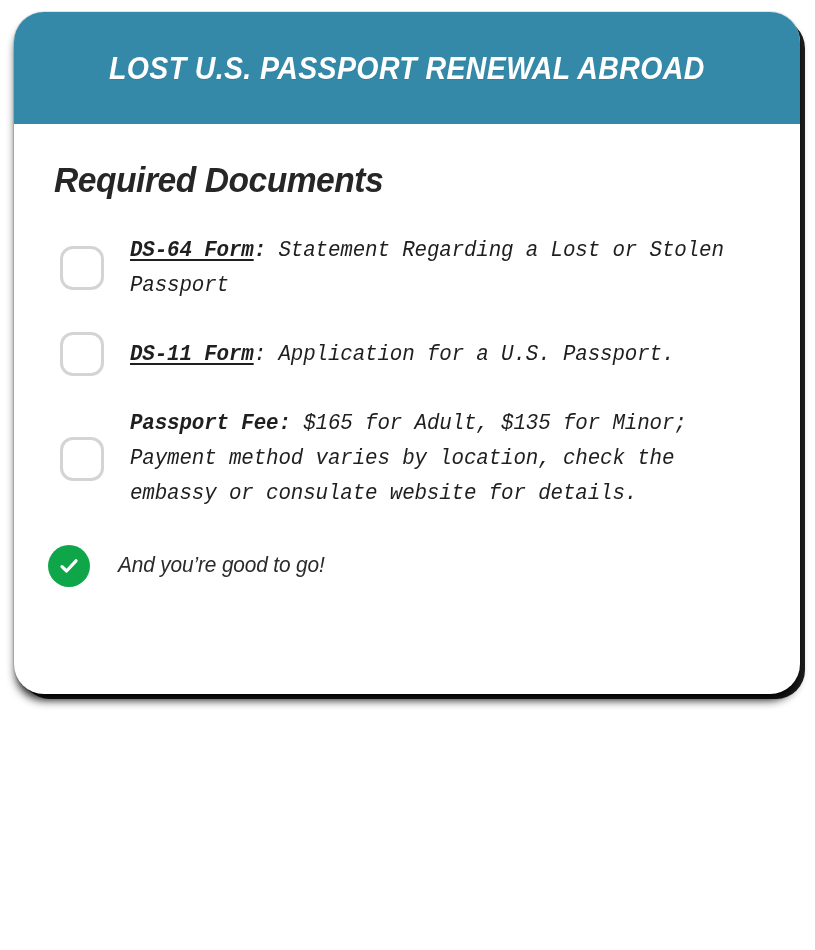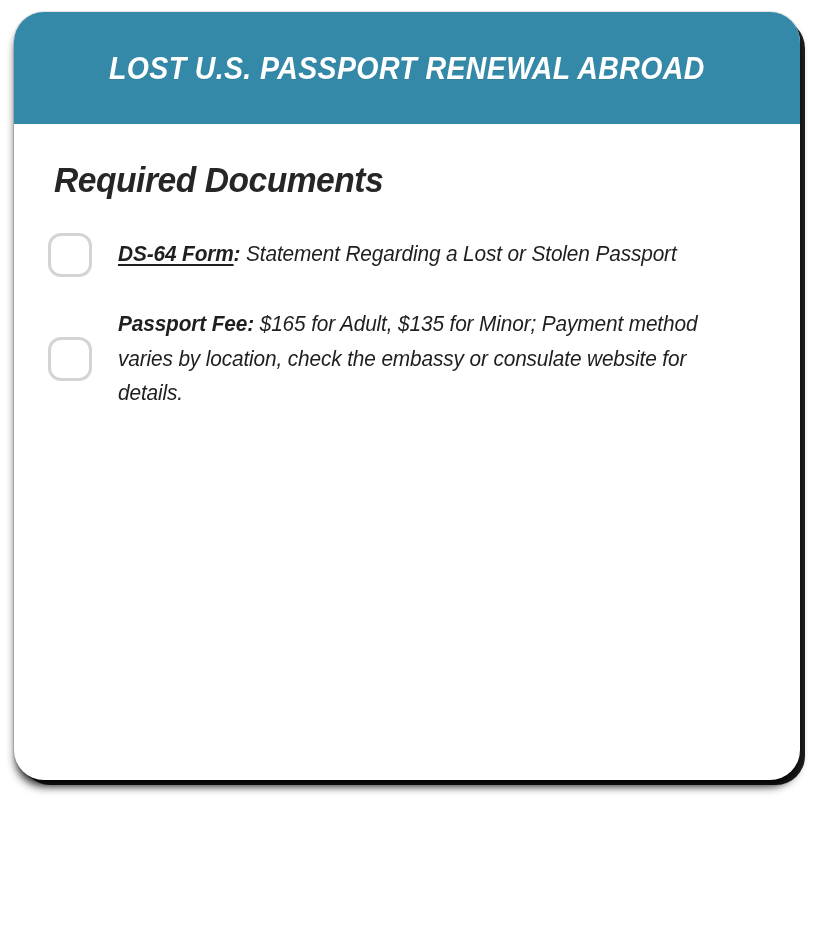--- a/index.html
+++ b/index.html
@@ -22,21 +22,21 @@
     height: 950px;
     background: #ffffff;
   }
 
   
   .card {
     position: absolute;
     left: 14px;
     top: 12px;
     width: 786px;
-    height: 768px;
+    height: 682px;
     background: #ffffff;
     border-radius: 30px;
     box-shadow:
       0 8px 10px -2px rgba(0,0,0,0.92),
       6px 6px 0 -1px rgba(0,0,0,0.88),
       0 0 0 1px rgba(0,0,0,0.10);
     overflow: hidden;
   }
 
   
@@ -77,22 +77,23 @@
     letter-spacing: -0.5px;
     margin: 0 0 34px 6px;
     line-height: 1.05;
     transform: scaleX(0.96);
     transform-origin: left center;
   }
 
   
   .checklist {
     list-style: none;
-    margin: 0;
+    margin: 12px;
     padding: 0;
+    font-family: Liberation Mono, monospace;
   }
 
   .check-item {
     display: flex;
     align-items: center;
     margin-bottom: 30px;
   }
   .check-item:last-child { margin-bottom: 0; }
 
   .checkbox {
@@ -176,29 +177,43 @@
 
       <ul class="checklist">
 
         <li class="check-item">
           <span class="checkbox"></span>
           <span class="item-text">
             <span class="lead underlined">DS-64 Form</span><span class="lead-punct">:</span><span> Statement Regarding a Lost or Stolen Passport</span>
           </span>
         </li>
 
+        <li class="check-item">
+          <span class="checkbox"></span>
+          <span class="item-text">
+            <span class="lead underlined">DS-11 Form</span><span>:</span><span> Application for a U.S. Passport.</span>
+          </span>
+        </li>
 
 
 
 
         <li class="check-item">
           <span class="checkbox"></span>
           <span class="item-text">
             <span class="lead">Passport Fee</span><span class="lead-punct">:</span><span> $165 for Adult, $135 for Minor; Payment method varies by location, check the embassy or consulate website for details.</span>
           </span>
         </li>
 
       </ul>
 
+      <div class="final-row">
+        <span class="check-circle">
+          <svg width="24" height="24" viewBox="0 0 24 24" aria-hidden="true">
+            <path d="M5 12.6 L9.6 17 L19 6.8" fill="none" stroke="#ffffff" stroke-width="3.2" stroke-linecap="round" stroke-linejoin="round"></path>
+          </svg>
+        </span>
+        <span class="final-text">And you’re good to go!</span>
+      </div>
 
     </div>
   </div>
 </div>
 
 </body></html>

